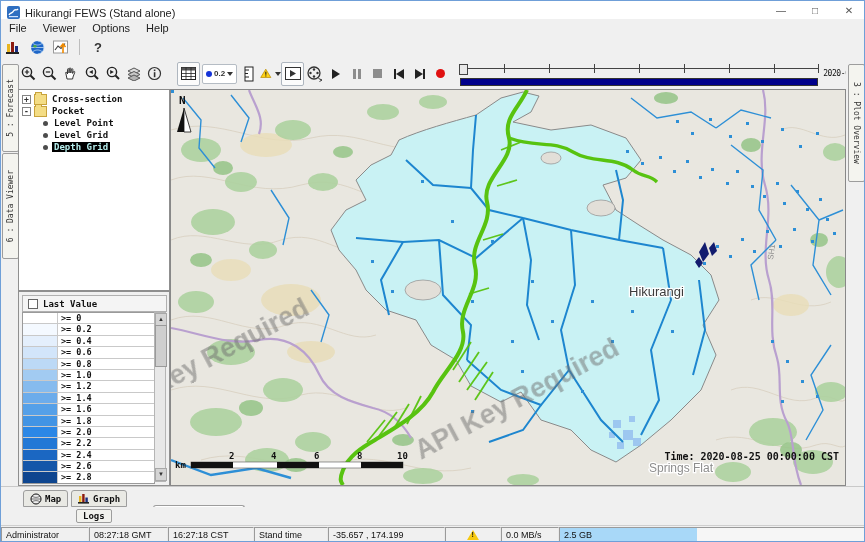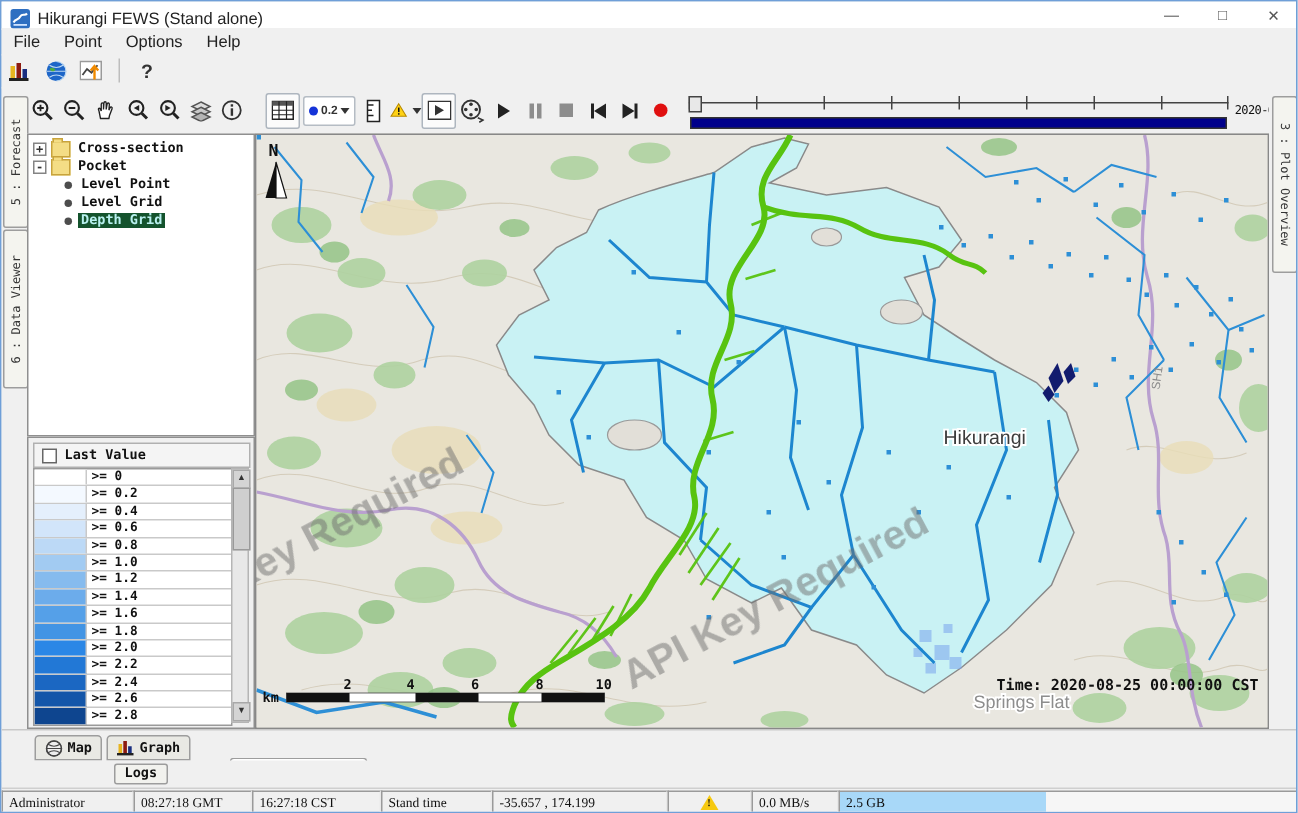--- a/index.html
+++ b/index.html
@@ -54,21 +54,21 @@
   .vtab.left span{writing-mode:vertical-rl;transform:rotate(180deg);white-space:nowrap}
   .vtab.right span{writing-mode:vertical-rl;white-space:nowrap}
   
   .treepanel{left:17px;top:88px;width:152px;height:202px;background:#fff;border:1px solid #8f8f8f;box-sizing:border-box;overflow:hidden}
   .trow{display:flex;align-items:center;height:12px;font-size:9px;font-weight:bold;font-family:"DejaVu Sans Mono",monospace;white-space:nowrap}
   .expander{width:9px;height:9px;border:1px solid #848484;background:#fff;font-size:8px;line-height:7px;text-align:center;margin-left:3px;box-sizing:border-box;color:#333}
   .folder{width:11px;height:9px;background:#f4dd85;border:1px solid #c8a33c;margin:0 3px;position:relative}
   .folder:before{content:"";position:absolute;left:0;top:-3px;width:5px;height:2px;background:#f4dd85;border:1px solid #c8a33c;border-bottom:none}
   .bullet{width:5px;height:5px;border-radius:50%;background:#4d4d4d;margin:0 4px 0 24px}
   .tlabel{padding:0 2px}
-  .tlabel.sel{background:#14532d;color:#b8f0ef}
+  .tlabel.sel{background:#000000;color:#b8f0ef}
   
   .legendpanel{left:17px;top:290px;width:152px;height:195px;background:#f0f0f0;border:1px solid #8f8f8f;box-sizing:border-box}
   .lv-box{position:absolute;left:3px;top:3px;width:143px;height:15px;border:1px solid #b0b0b0;background:#f4f4f4;display:flex;align-items:center}
   .cb{width:8px;height:8px;border:1px solid #666;background:#fff;margin:0 5px}
   .lv-label{font-size:9px;font-weight:bold;font-family:"DejaVu Sans Mono",monospace}
   .ltable{position:absolute;left:3px;top:20px;width:131px;height:170px;overflow:hidden;border:1px solid #9a9a9a;background:#fff}
   .lrow{display:flex;height:10.4px;border-bottom:1px solid #c9c9c9;align-items:stretch}
   .sw{width:34px;border-right:1px solid #c9c9c9}
   .ll{flex:1;font-size:8.5px;font-weight:bold;font-family:"DejaVu Sans Mono",monospace;padding-left:3px;line-height:10.4px}
   .lscroll{position:absolute;right:3px;top:20px;width:12px;height:170px;background:#e8e8e8;border:1px solid #b5b5b5;box-sizing:border-box}
@@ -81,21 +81,21 @@
   .btab{position:absolute;display:flex;align-items:center;gap:3px;border:1px solid #9d9d9d;border-radius:3px 3px 0 0;background:#e9e9e4;
         font-size:9px;font-weight:bold;font-family:"DejaVu Sans Mono",monospace;padding:0 6px;height:17px;top:3px;box-sizing:border-box}
   .btab.active{background:#ffffff;height:20px;top:18px;border-bottom-color:#fff}
   .tab-ctl{font-size:10px;color:#111;margin-left:3px}
   .logsrow{left:0;top:506px;width:865px;height:18px;background:#f0f0f0}
   .logsbtn{position:absolute;left:75px;top:2px;border:1px solid #9d9d9d;border-radius:2px;background:#f2f2ee;font-size:9px;font-weight:bold;
            font-family:"DejaVu Sans Mono",monospace;padding:1px 6px}
   
   .statusbar{left:0;top:524px;width:865px;height:18px;display:flex;background:#f0f0f0;border-top:1px solid #cfcfcf;box-sizing:border-box}
   .scell{height:16px;margin-top:1px;border:1px solid;border-color:#9a9a9a #e9e9e9 #e9e9e9 #9a9a9a;box-sizing:border-box;
-         font-size:9px;font-family:Liberation Serif, serif;display:flex;align-items:center;padding:0 4px;white-space:nowrap;overflow:hidden}
+         font-size:9px;font-family:Liberation Sans, sans-serif;display:flex;align-items:center;padding:0 4px;white-space:nowrap;overflow:hidden}
   .warn-tri{width:0;height:0;border-left:6px solid transparent;border-right:6px solid transparent;border-bottom:10px solid #f6c910;position:relative}
   .warn-tri:after{content:"!";position:absolute;left:-1.5px;top:1px;font-size:7px;font-weight:bold;color:#111}
   .memcell{background:linear-gradient(to right,#a8d8f8 0 45%,#f6f6f6 45%)}
 </style>
 </head>
 <body>
 
 <div class="abs titlebar">
   <span class="applogo">
     <svg width="11" height="11" viewBox="0 0 11 11">
@@ -106,21 +106,21 @@
   <span class="title-text">Hikurangi FEWS  (Stand alone)</span>
   <span class="wincontrols">
     <span class="wbtn">—</span>
     <span class="wbtn">□</span>
     <span class="wbtn">✕</span>
   </span>
 </div>
 
 <div class="abs menubar">
   <span class="menu-item">File</span>
-  <span class="menu-item">Point</span>
+  <span class="menu-item">Viewer</span>
   <span class="menu-item">Options</span>
   <span class="menu-item">Help</span>
 </div>
 
 <div class="abs toolbar1">
   <span class="tb1btn">
     <svg width="16" height="15" viewBox="0 0 16 15">
         <rect x="1" y="12" width="13" height="2" fill="#222"></rect>
         <rect x="2" y="4" width="3" height="8" fill="#e8b520"></rect>
         <rect x="6" y="2" width="3" height="10" fill="#8c1a10"></rect>

